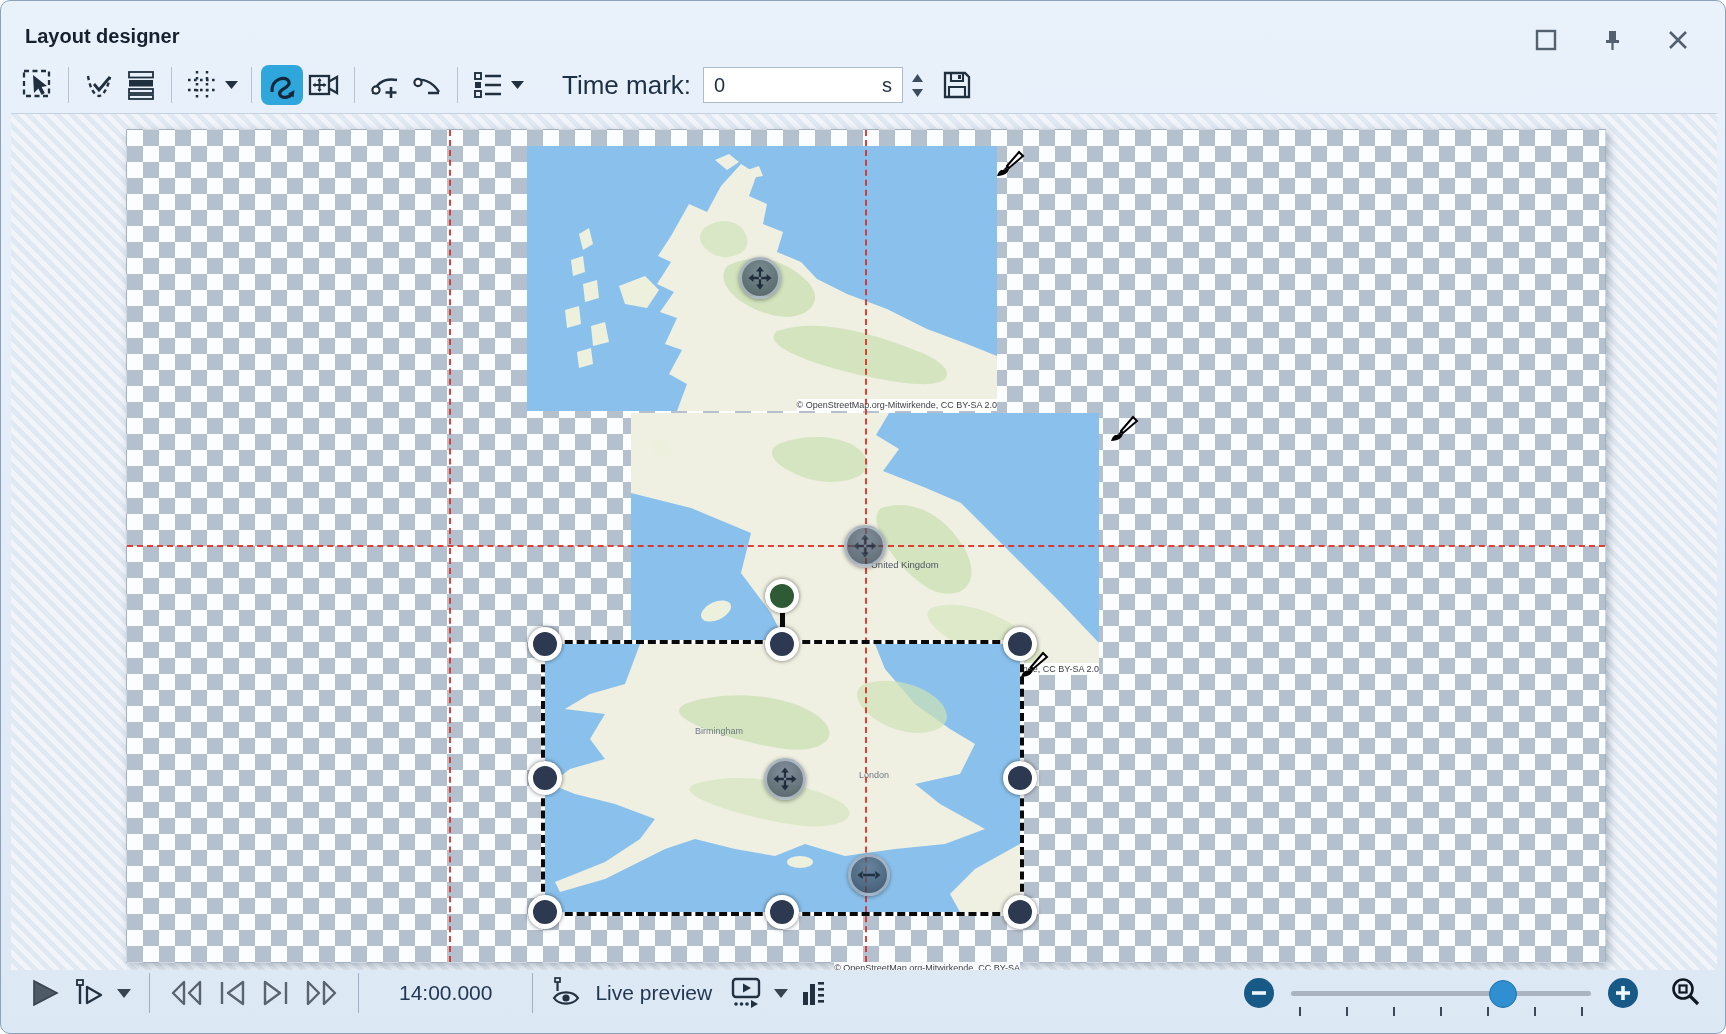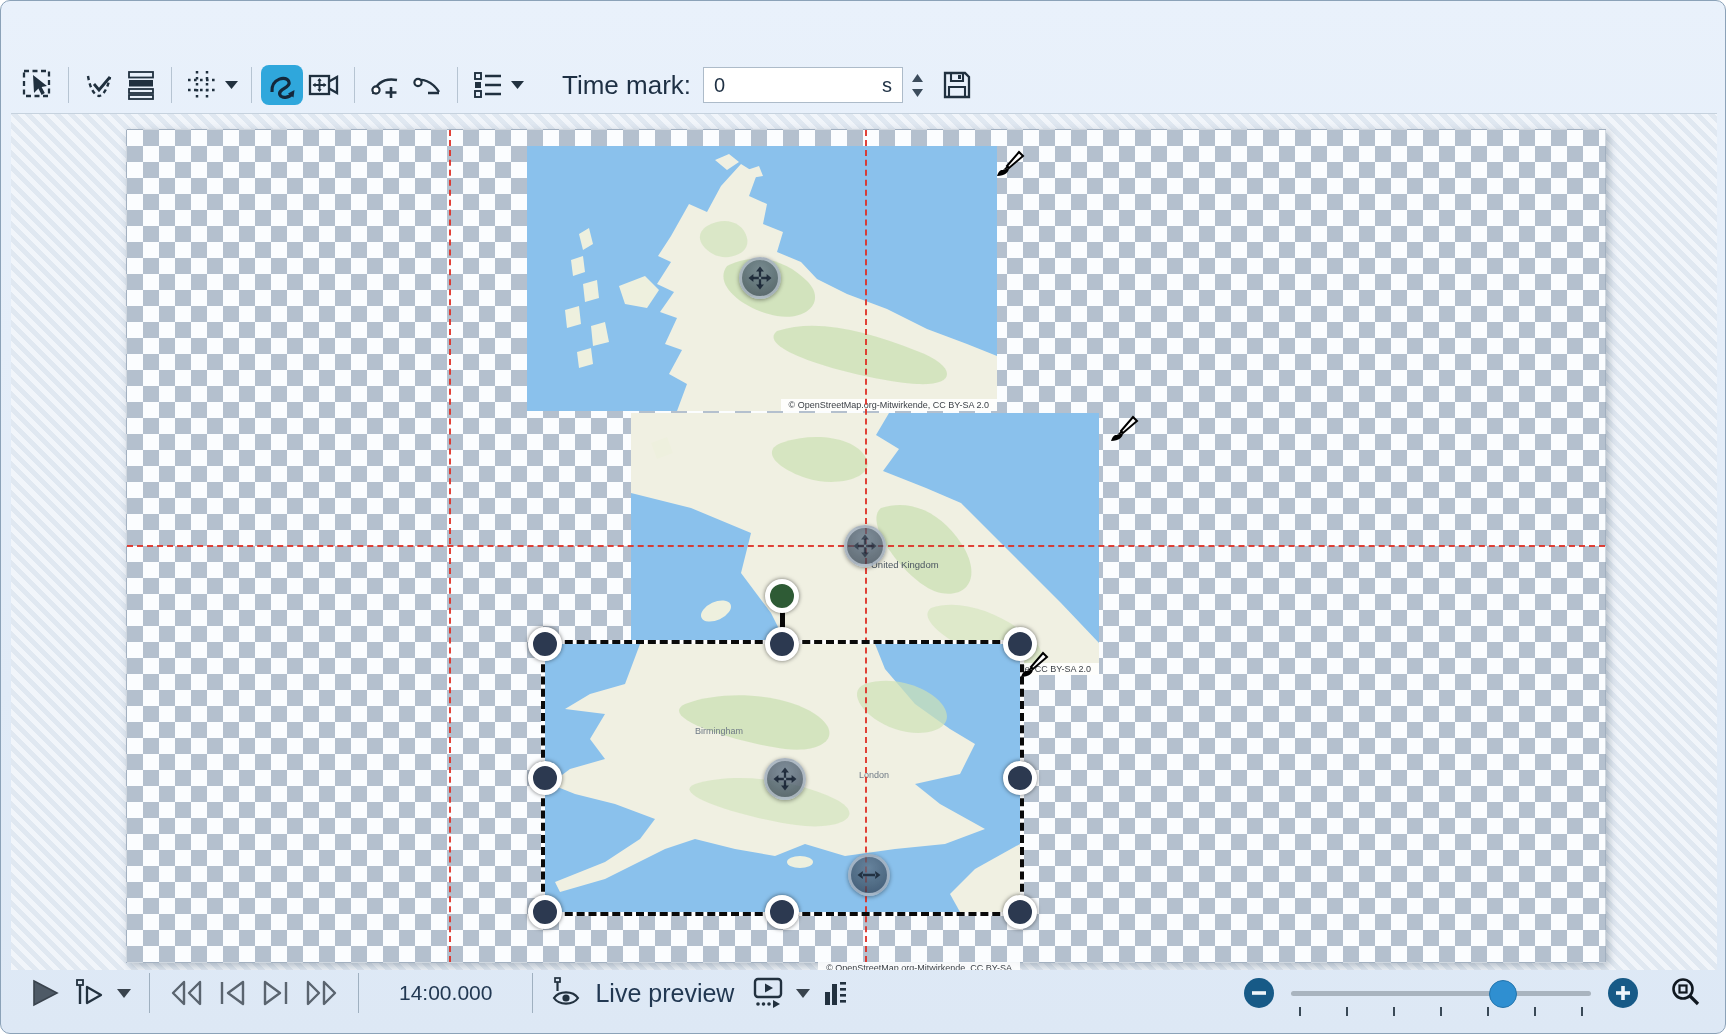--- a/index.html
+++ b/index.html
@@ -23,21 +23,21 @@
   .save{margin-left:18px;}
   
   .canvas{position:absolute;left:10px;top:112px;width:1706px;height:856px;
     background:repeating-linear-gradient(45deg,#f1f5fa 0 5px,#e0e8f1 5px 10px);
     border-top:1px solid #c6d2de;overflow:hidden;}
   .stage{position:absolute;left:115px;top:15px;width:1478px;height:832px;
     background:repeating-conic-gradient(#b4c0ce 0% 25%,#fbfdff 0% 50%);background-size:32px 32px;
     box-shadow:3px 3px 8px rgba(60,80,100,.35);border:1px solid rgba(130,145,165,.35);box-sizing:content-box;}
   .map{position:absolute;overflow:hidden;}
   .attrib{position:absolute;right:0;bottom:0;background:rgba(255,255,255,.88);color:#3a3f45;
-    font-size:9px;line-height:12px;padding:0 8px;white-space:nowrap;}
+    font-size:9px;line-height:12px;padding:0 0;white-space:nowrap;}
   .maplabel{position:absolute;font-size:9.5px;color:#4a5560;white-space:nowrap;}
   .citylabel{position:absolute;font-size:9px;color:#6f7a86;white-space:nowrap;}
   .guide-v{position:absolute;top:0;bottom:0;width:0;border-left:2px dashed rgba(222,45,35,.9);}
   .guide-h{position:absolute;left:0;right:0;height:0;border-top:2px dashed rgba(222,45,35,.9);}
   .sel{position:absolute;box-sizing:content-box;}
   .sel.white{border:4px solid #fff;}
   .sel.black{border:4px dashed #0a0a0a;}
   .handle{position:absolute;width:24px;height:24px;border-radius:50%;background:#2c3950;
     border:5px solid #fff;box-shadow:0 0 4px rgba(0,0,0,.55);transform:translate(-50%,-50%);}
   .handle.green{background:#2e5b35;}
@@ -45,33 +45,55 @@
     background:radial-gradient(circle at 50% 30%,rgba(90,110,130,.75),rgba(35,50,68,.72));
     border:3px solid rgba(225,235,245,.55);box-shadow:0 1px 4px rgba(0,0,0,.4);
     display:flex;align-items:center;justify-content:center;}
   .connector{position:absolute;width:5px;background:#0a0a0a;}
   .brush{position:absolute;}
   
   .bottombar{position:absolute;left:0;top:962px;width:100%;height:60px;display:flex;align-items:center;padding:0 22px;box-sizing:border-box;}
   .bbtn{display:flex;align-items:center;justify-content:center;margin:0 6px;}
   .bsep{width:1px;height:40px;background:#9fb0c0;margin:0 12px;}
   .timetext{font-size:21px;color:#223852;margin:0 28px;}
-  .lp-label{font-size:25px;color:#223852;margin:0 12px 0 8px;}
+  .lp-label{font-size:21px;color:#223852;margin:0 12px 0 8px;}
   .zoomgrp{margin-left:auto;display:flex;align-items:center;gap:16px;}
   .track{position:relative;width:300px;height:5px;background:#a9b4bf;border-radius:3px;}
   .thumb{position:absolute;top:-11px;width:26px;height:26px;border-radius:50%;background:#2f8fd1;border:1px solid #2474ab;}
   .ticks{position:absolute;left:8px;right:8px;top:16px;display:flex;justify-content:space-between;}
   .tick{width:2px;height:9px;background:#3a4a58;}
   svg{display:block;}
 </style>
 </head>
 <body>
 
 <div class="window">
 
+  <div class="titlebar">
+    <div class="title">Layout designer</div>
+    <div class="winbtns">
+      <div class="winbtn">
+        <svg width="24" height="24" viewBox="0 0 24 24">
+          <rect x="3" y="3" width="18" height="18" fill="none" stroke="#53616f" stroke-width="2.4"></rect>
+        </svg>
+      </div>
+      <div class="winbtn">
+        <svg width="24" height="24" viewBox="0 0 24 24">
+          <rect x="9" y="3" width="7" height="10" fill="#53616f"></rect>
+          <rect x="6" y="12" width="13" height="3" fill="#53616f"></rect>
+          <line x1="12.5" y1="15" x2="12.5" y2="22" stroke="#53616f" stroke-width="2.2"></line>
+        </svg>
+      </div>
+      <div class="winbtn">
+        <svg width="24" height="24" viewBox="0 0 24 24">
+          <path d="M4,4 L20,20 M20,4 L4,20" stroke="#53616f" stroke-width="2.6" fill="none"></path>
+        </svg>
+      </div>
+    </div>
+  </div>
 
   <div class="toolbar">
 
     <div class="tbtn">
       <svg width="34" height="34" viewBox="0 0 34 34">
         <rect x="3" y="3" width="25" height="25" fill="none" stroke="#20303f" stroke-width="2.3" stroke-dasharray="5 3.5"></rect>
         <path d="M12,7 L13,25 L17.4,20.5 L20.6,27 L23.8,25 L20.6,19 L26,18 Z" fill="#20303f"></path>
       </svg>
     </div>
     <div class="tsep"></div>

